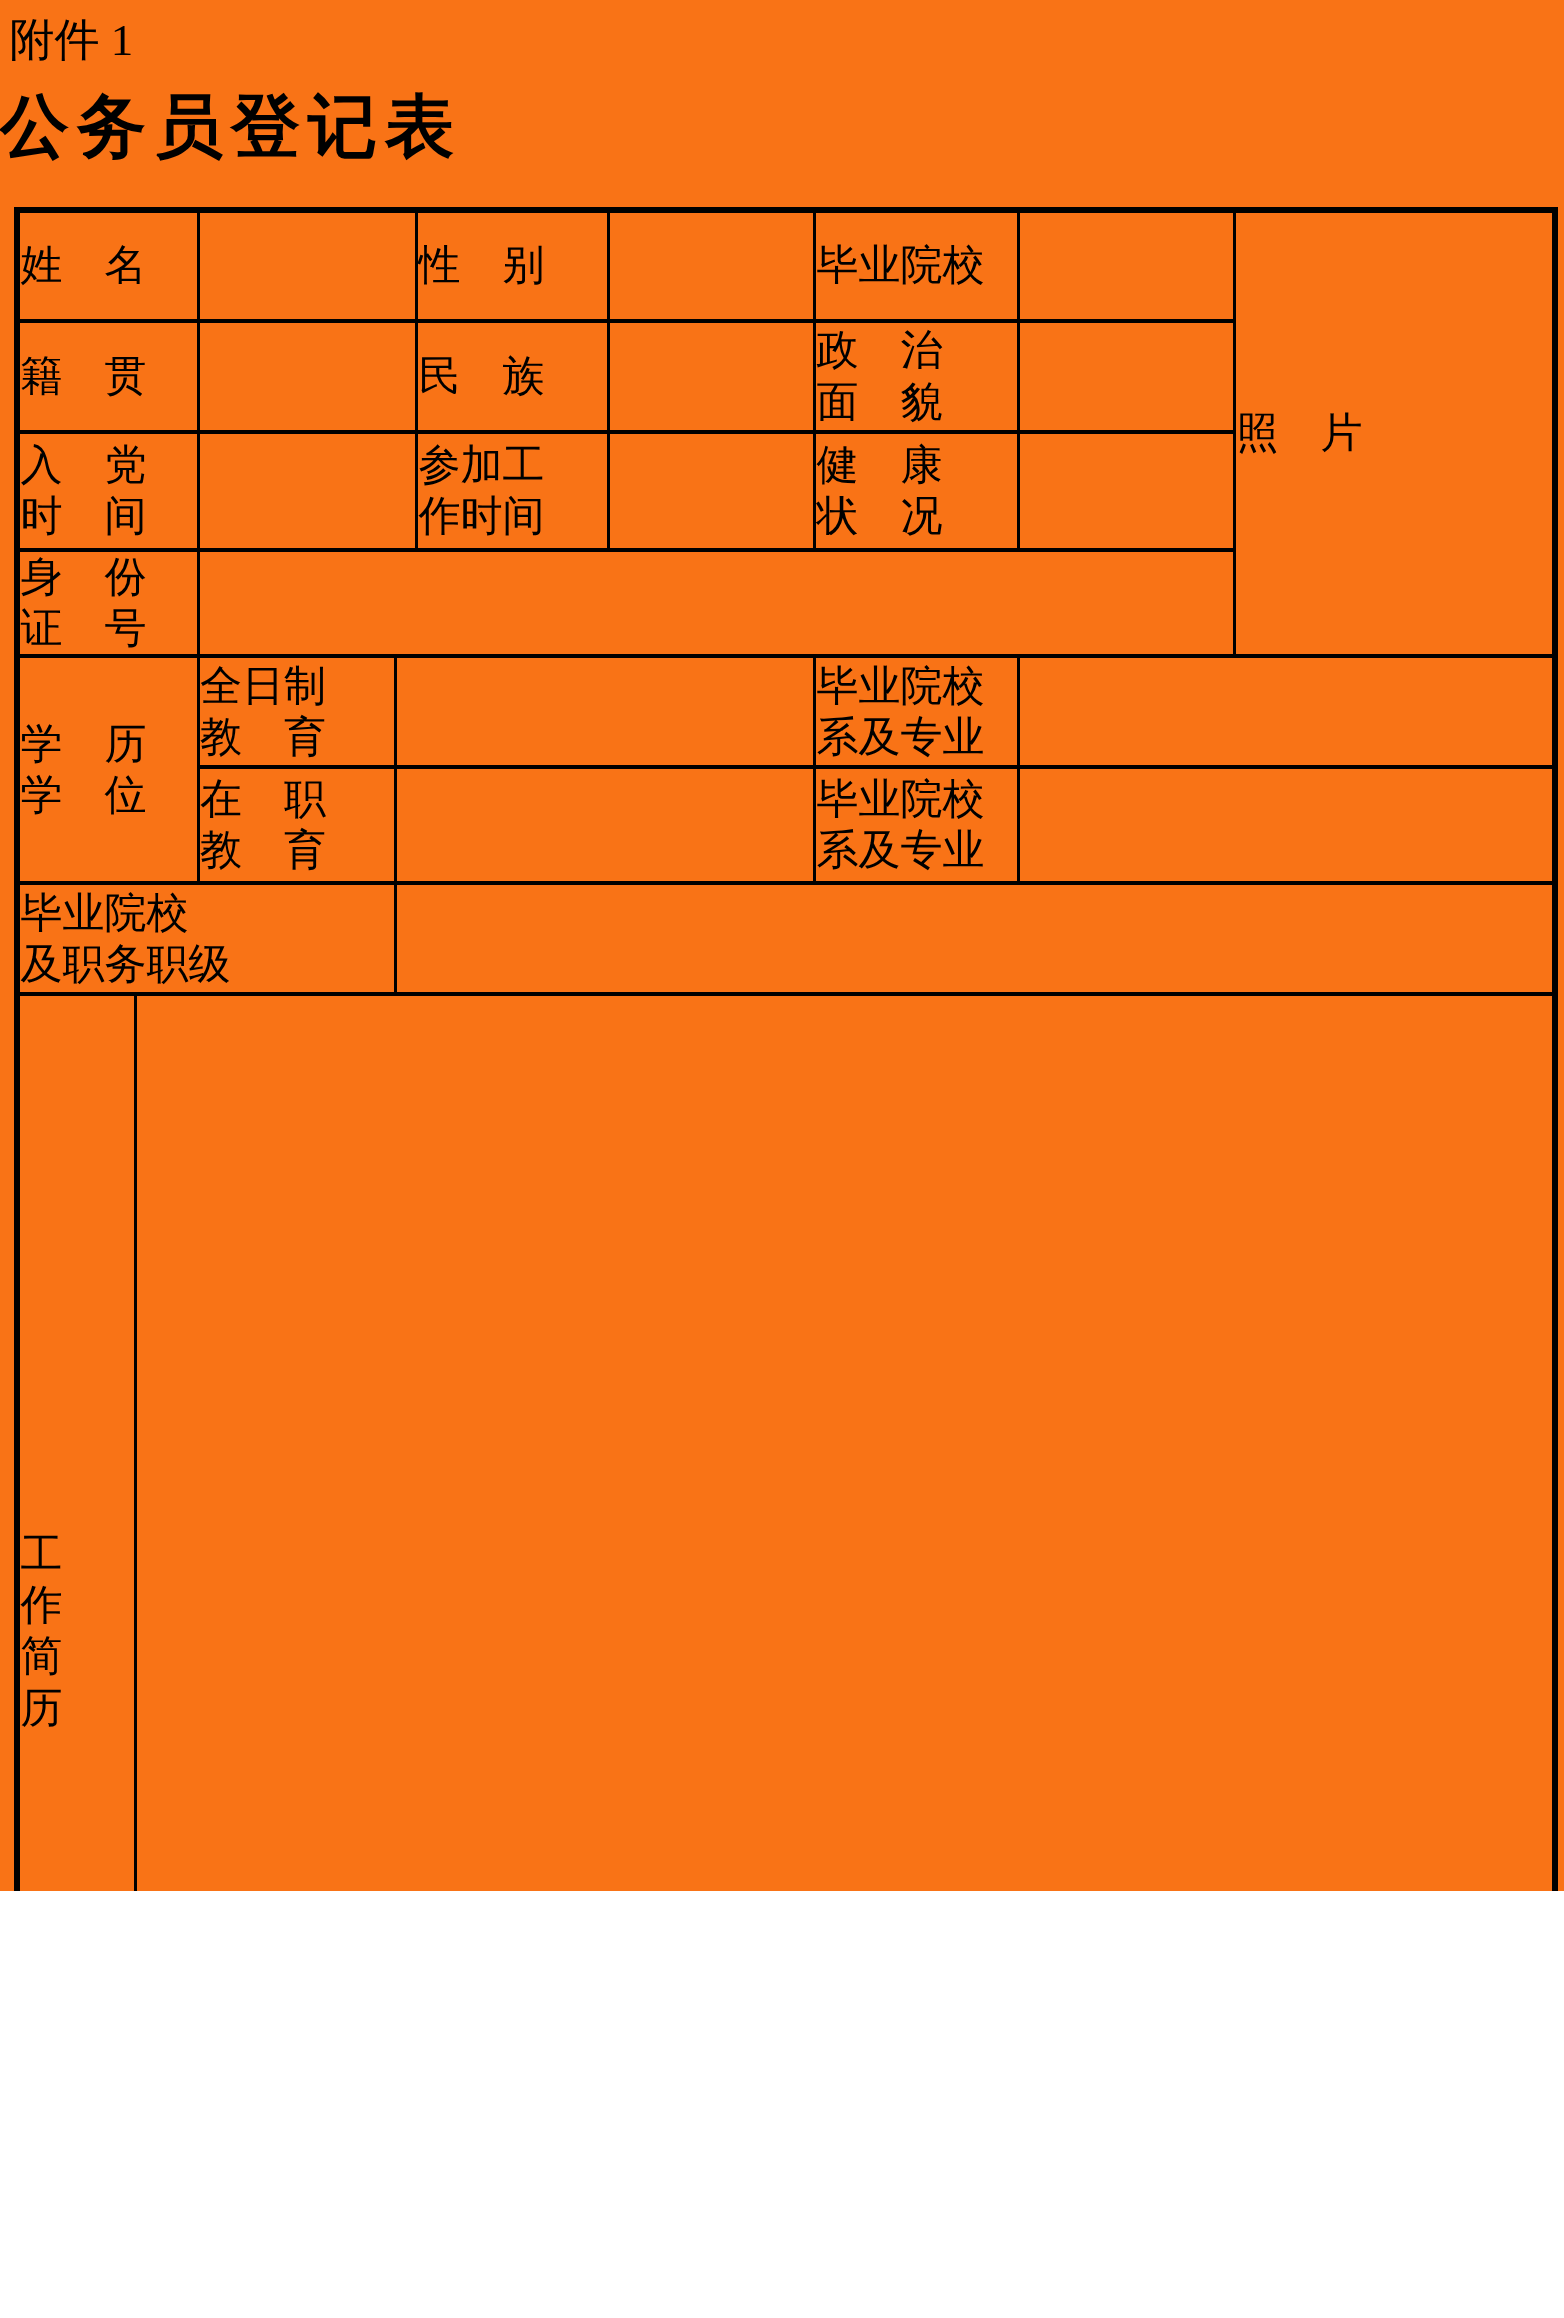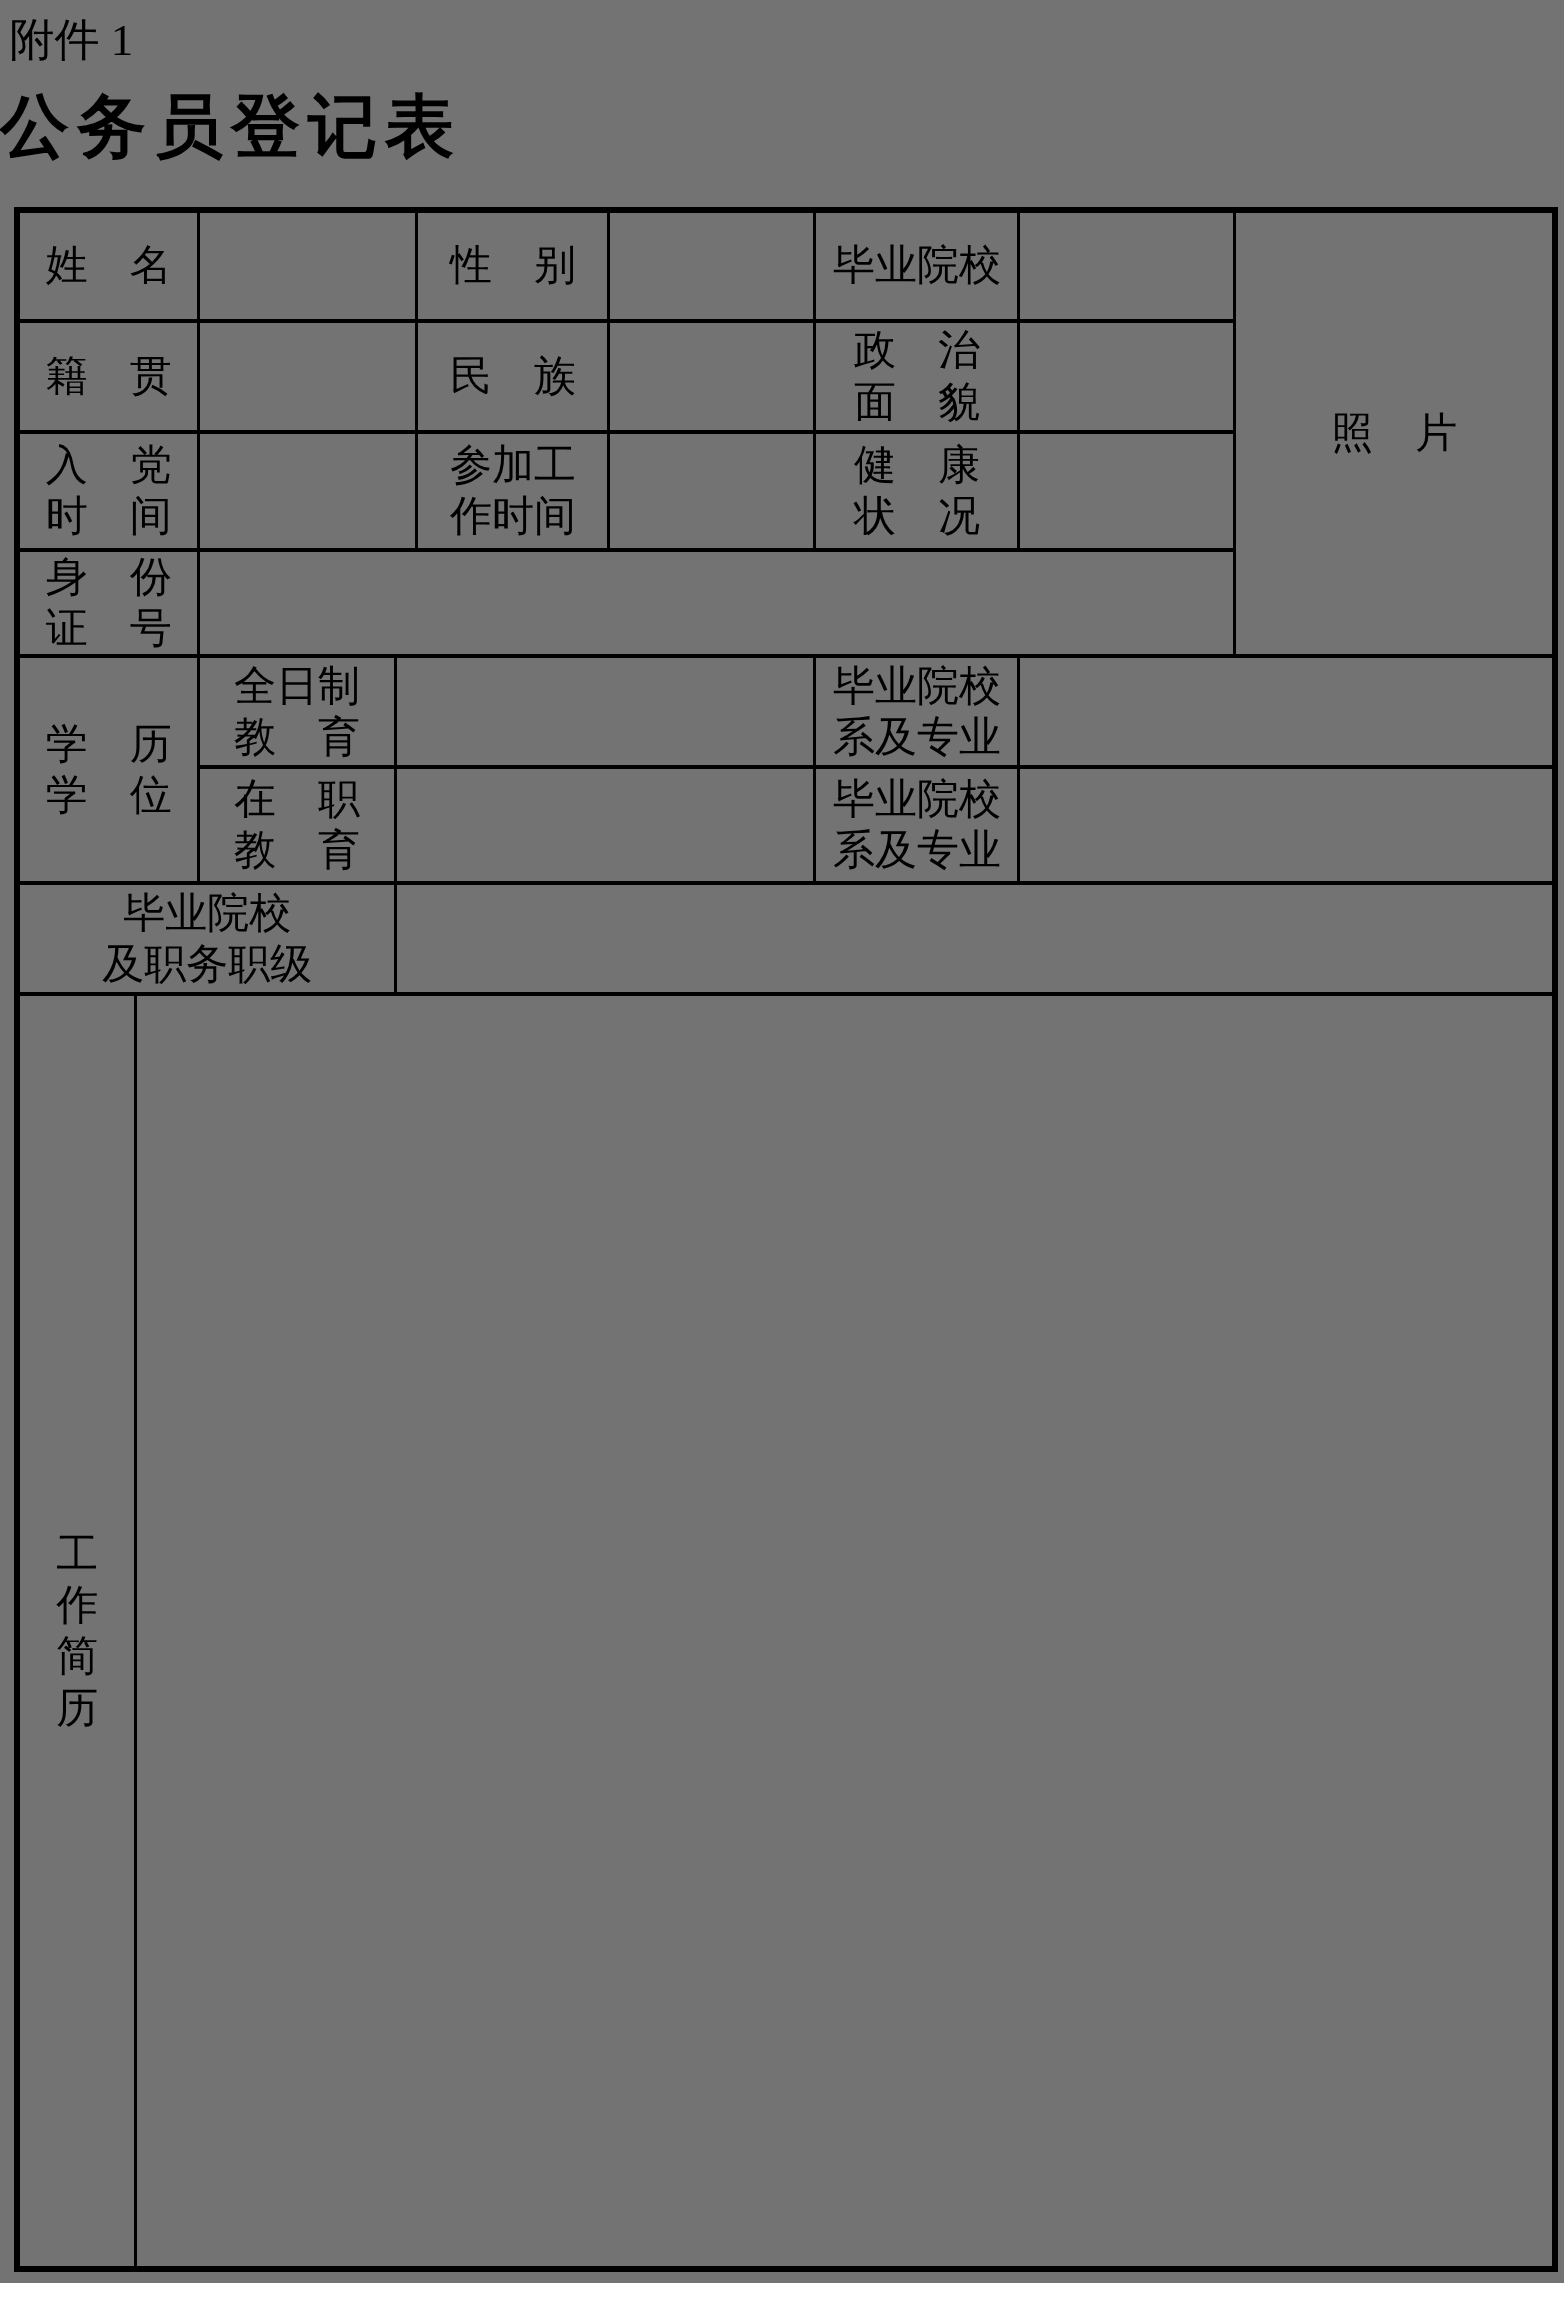--- a/index.html
+++ b/index.html
@@ -3,22 +3,22 @@
 <meta charset="utf-8">
 <style>
   html, body {
     margin: 0;
     padding: 0;
     background: #ffffff;
   }
   .page {
     position: relative;
     width: 1565px;
-    height: 2283px;
-    background: #737373;
+    height: 1891px;
+    background: #f97316;
     color: #000000;
     font-family: "Liberation Serif", "DejaVu Serif", serif;
     overflow: hidden;
   }
   .attachment {
     position: absolute;
     left: 9.6px;
     top: 16px;
     font-size: 45px;
     line-height: 1.1;
@@ -45,21 +45,21 @@
     table-layout: fixed;
     border: 6.4px solid #000000;
   }
   table.form td {
     border: 3.2px solid #000000;
     border-top-width: 4px;
     border-bottom-width: 4px;
     padding: 0;
     font-size: 42px;
     line-height: 1.22;
-    text-align: center;
+    text-align: left;
     vertical-align: middle;
     white-space: pre-line;
     overflow: hidden;
   }
   td.vlabel {
     line-height: 3.7;
   }
 </style>
 </head>
 <body>

